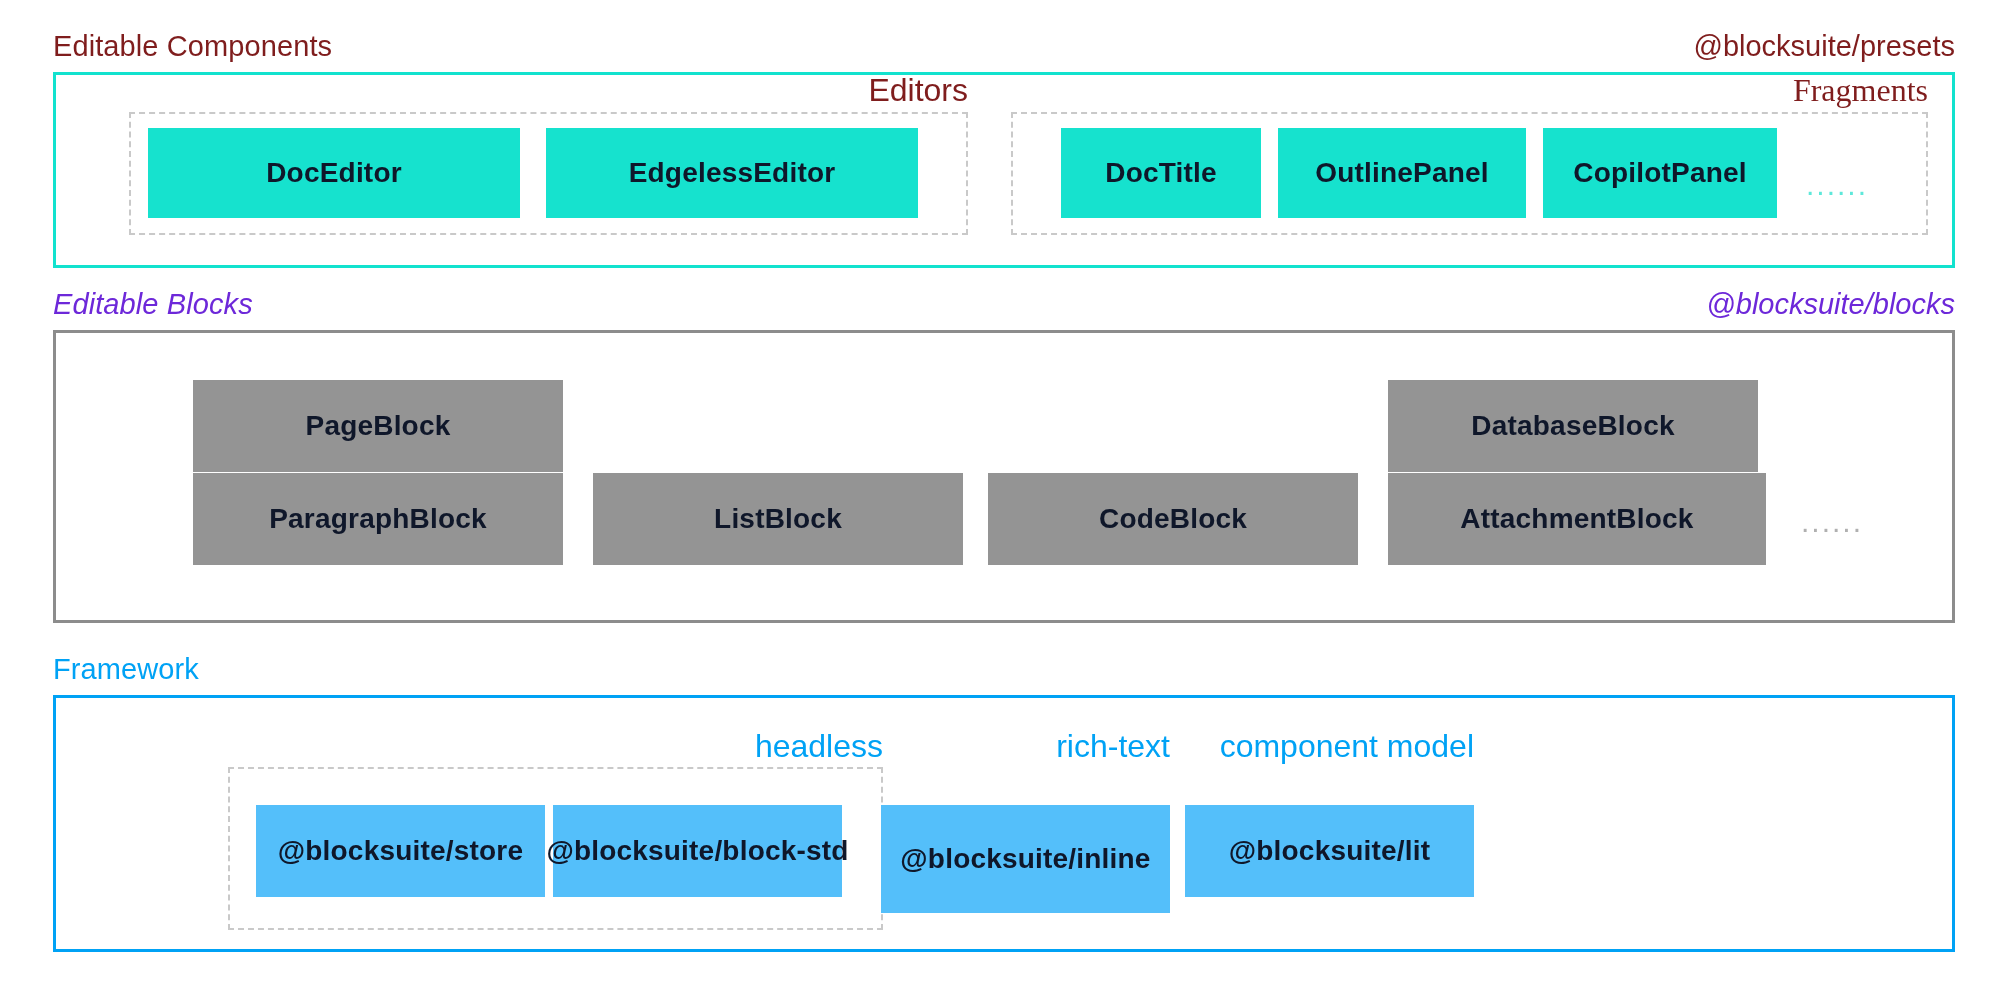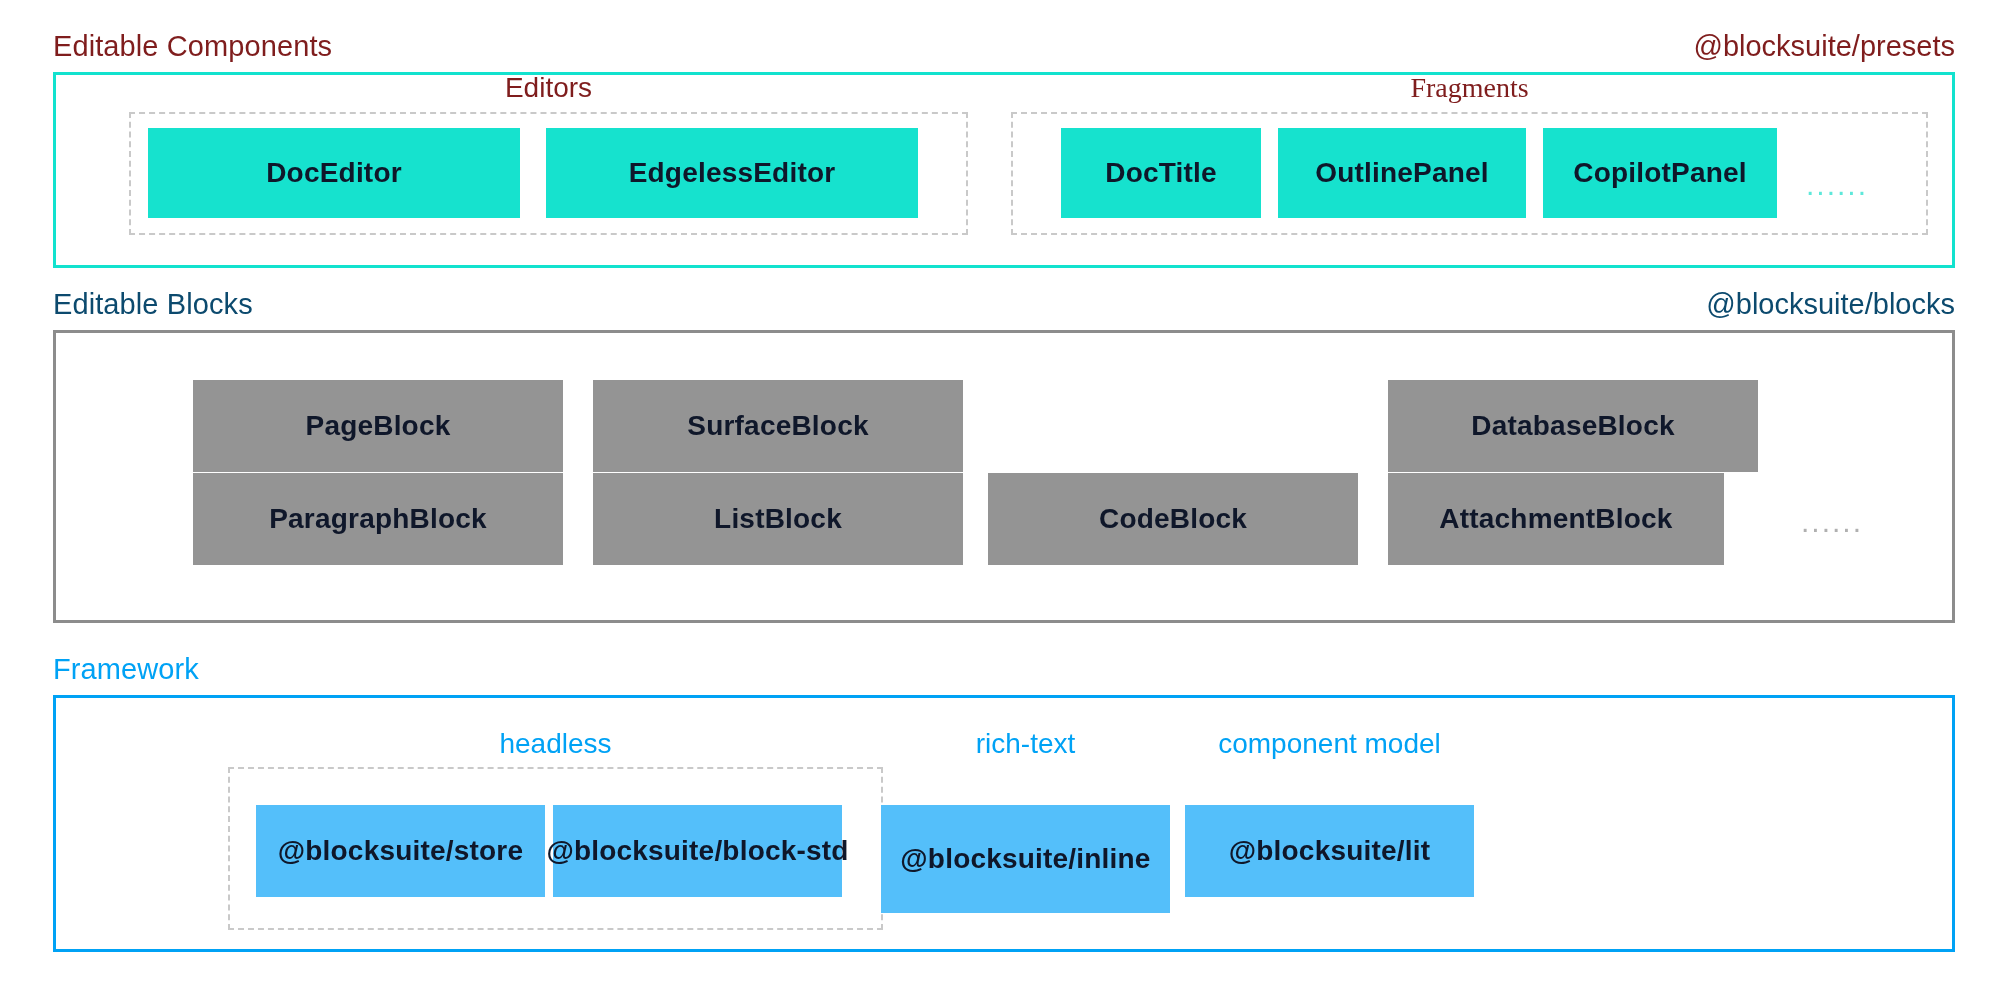--- a/index.html
+++ b/index.html
@@ -31,21 +31,21 @@
   }
   .section-pkg {
     position: absolute;
     font-size: 29px;
     font-weight: 400;
     white-space: nowrap;
     text-align: right;
   }
 
   .t-teal  { color: #7f1d1d; }
-  .t-gray  { color: #0c4a6e; }
+  .t-gray  { color: #6d28d9; font-style: italic; }
   .t-blue  { color: #00A2F5; }
 
   
   .container {
     position: absolute;
     box-sizing: border-box;
     background: #ffffff;
   }
   .c-teal { border: 3px solid #12E2CE; }
   .c-gray { border: 3px solid #8C8C8C; }
@@ -55,24 +55,24 @@
   .dashed-group {
     position: absolute;
     box-sizing: border-box;
     border: 2px dashed #C9C9C9;
     background: transparent;
   }
 
   
   .group-caption {
     position: absolute;
-    font-size: 28px;
+    font-size: 32px;
     font-weight: 400;
     white-space: nowrap;
-    text-align: center;
+    text-align: right;
   }
 
   
   .node {
     position: absolute;
     box-sizing: border-box;
     display: flex;
     align-items: center;
     justify-content: center;
     color: #0f172a;
@@ -130,32 +130,31 @@
   </div>
 
   <div class="section-title t-gray" style="left:53px; top:288px;">Editable Blocks</div>
 
   <div class="section-pkg t-gray" style="right:45px; top:288px;">@blocksuite/blocks</div>
 
   <div class="container c-gray" style="left:53px; top:330px; width:1902px; height:293px;">
 
     <div class="node n-gray" style="left:137px; top:47px; width:370px; height:92px;">PageBlock</div>
 
-    <div class="node n-gray" style="left:537px; top:47px; width:370px; height:92px;">SurfaceBlock</div>
 
 
     <div class="node n-gray" style="left:1332px; top:47px; width:370px; height:92px;">DatabaseBlock</div>
 
     <div class="node n-gray" style="left:137px; top:140px; width:370px; height:92px;">ParagraphBlock</div>
 
     <div class="node n-gray" style="left:537px; top:140px; width:370px; height:92px;">ListBlock</div>
 
     <div class="node n-gray" style="left:932px; top:140px; width:370px; height:92px;">CodeBlock</div>
 
-    <div class="node n-gray" style="left:1332px; top:140px; width:336px; height:92px;">AttachmentBlock</div>
+    <div class="node n-gray" style="left:1332px; top:140px; width:378px; height:92px;">AttachmentBlock</div>
 
     <div class="ellipsis e-gray" style="left:1745px; top:172px;">......</div>
   </div>
 
   <div class="section-title t-blue" style="left:53px; top:653px;">Framework</div>
 
   <div class="container c-blue" style="left:53px; top:695px; width:1902px; height:257px;">
 
     <div class="group-caption t-blue" style="left:172px; top:30px; width:655px;">headless</div>
 

